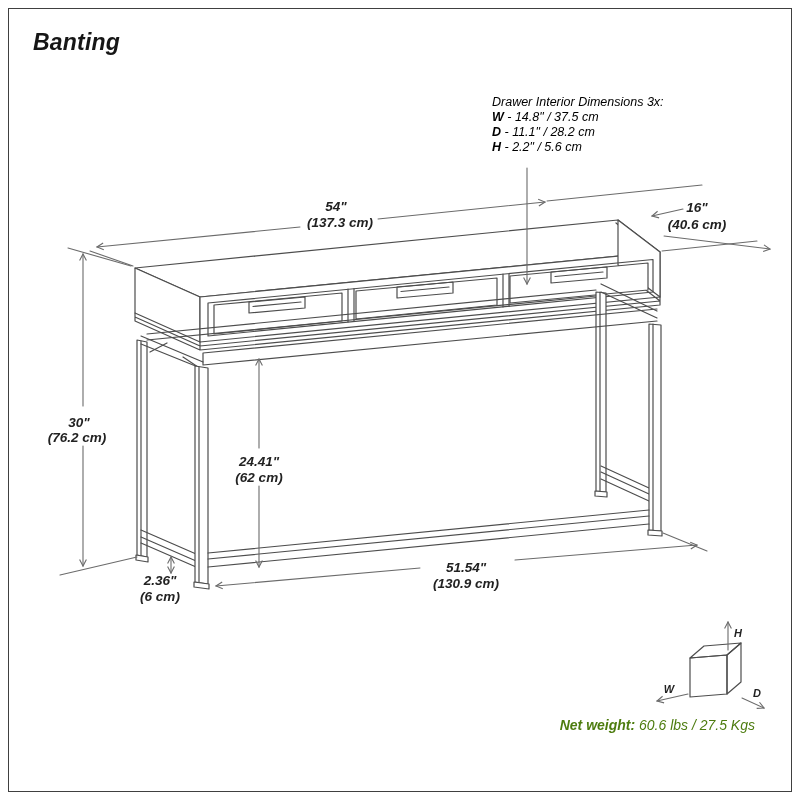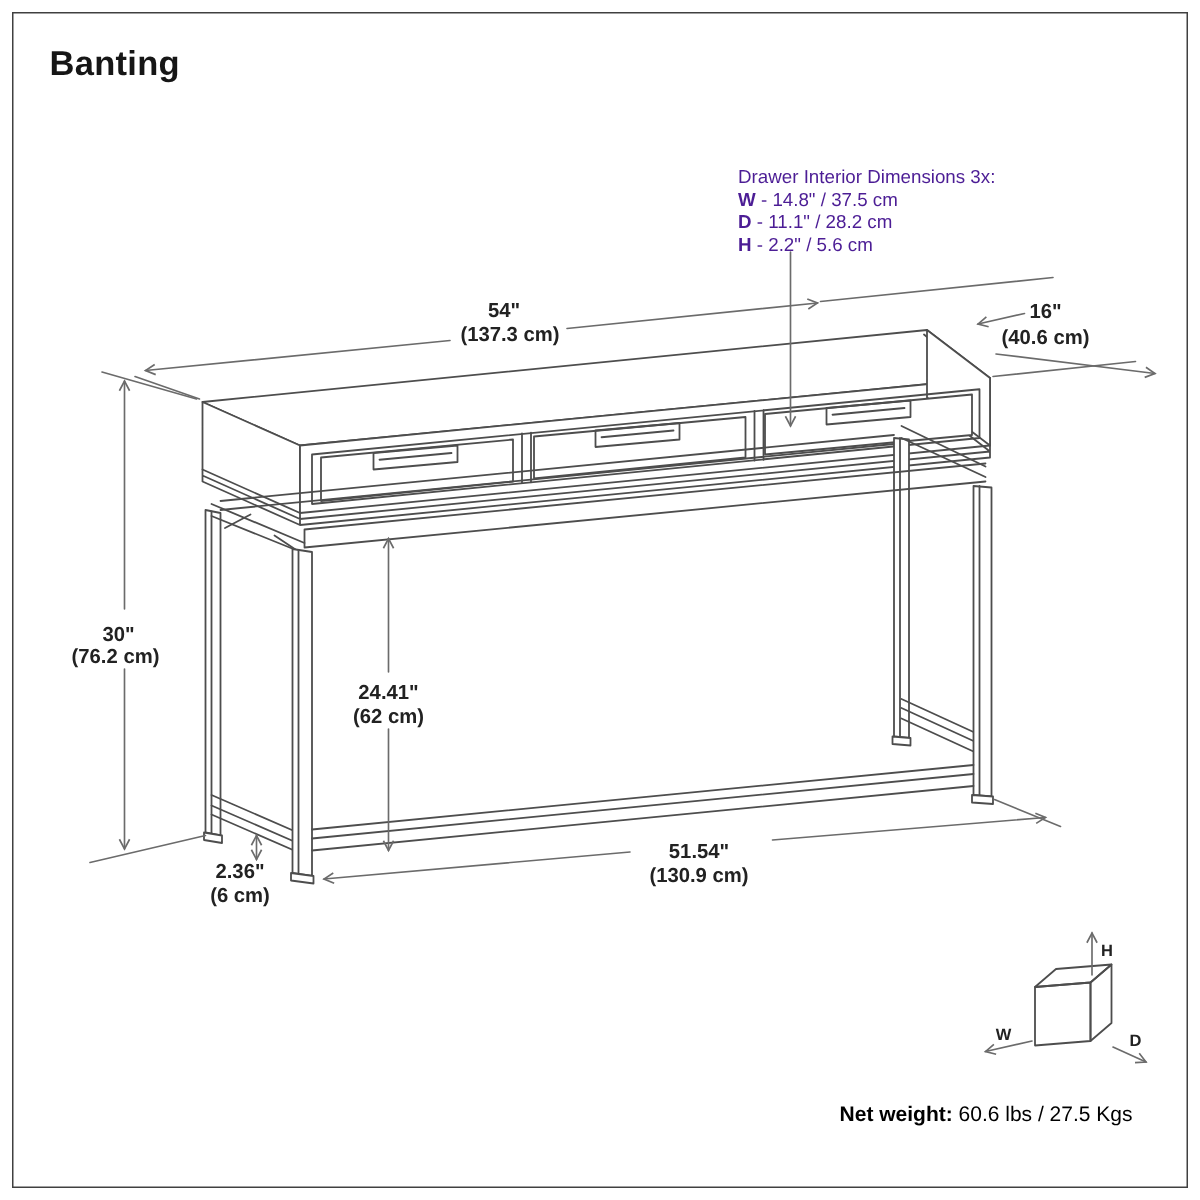--- a/index.html
+++ b/index.html
@@ -1,24 +1,24 @@
 <!DOCTYPE html>
 <html><head>
 <meta charset="utf-8">
 <style>
   html,body{margin:0;padding:0;background:#fff;}
   #canvas{position:relative;width:800px;height:800px;background:#fff;overflow:hidden;
-          font-family:"Liberation Sans",sans-serif;color:#1c1c1c;}
+          font-family:"Liberation Sans",sans-serif;color:#1c1c1c;font-style:italic;}
   #frame-border{position:absolute;left:8px;top:8px;right:8px;bottom:8px;
                 border:1.5px solid #404040;pointer-events:none;}
   #title{position:absolute;left:33px;top:28px;font-size:23px;line-height:29px;
          font-weight:bold;color:#161616;letter-spacing:.2px;}
-  #drawer-callout{position:absolute;left:492px;top:95px;font-size:12.5px;line-height:15px;color:#4c1d95;margin-top:16px;}
+  #drawer-callout{position:absolute;left:492px;top:95px;font-size:12.5px;line-height:15px;color:#000000;}
   #drawer-callout b{font-weight:bold;}
-  #net-weight{position:absolute;top:734px;right:45px;font-size:14px;color:#000000;}
+  #net-weight{position:absolute;top:717px;right:45px;font-size:14px;color:#4d7c0f;}
   #net-weight b{font-weight:bold;}
   svg{position:absolute;left:0;top:0;}
   .draw{fill:none;stroke:#4d4d4d;stroke-width:1.2;stroke-linejoin:round;stroke-linecap:round;}
   .fillw{fill:#ffffff;stroke:#4d4d4d;stroke-width:1.2;stroke-linejoin:round;}
   .dim{fill:none;stroke:#6b6b6b;stroke-width:1.1;stroke-linecap:round;}
   .dimtext{font-family:"Liberation Sans",sans-serif;font-size:13.5px;font-weight:bold;
            fill:#222;text-anchor:middle;}
   .cubetext{font-family:"Liberation Sans",sans-serif;font-size:11px;font-weight:bold;
             fill:#222;text-anchor:middle;}
 </style>

